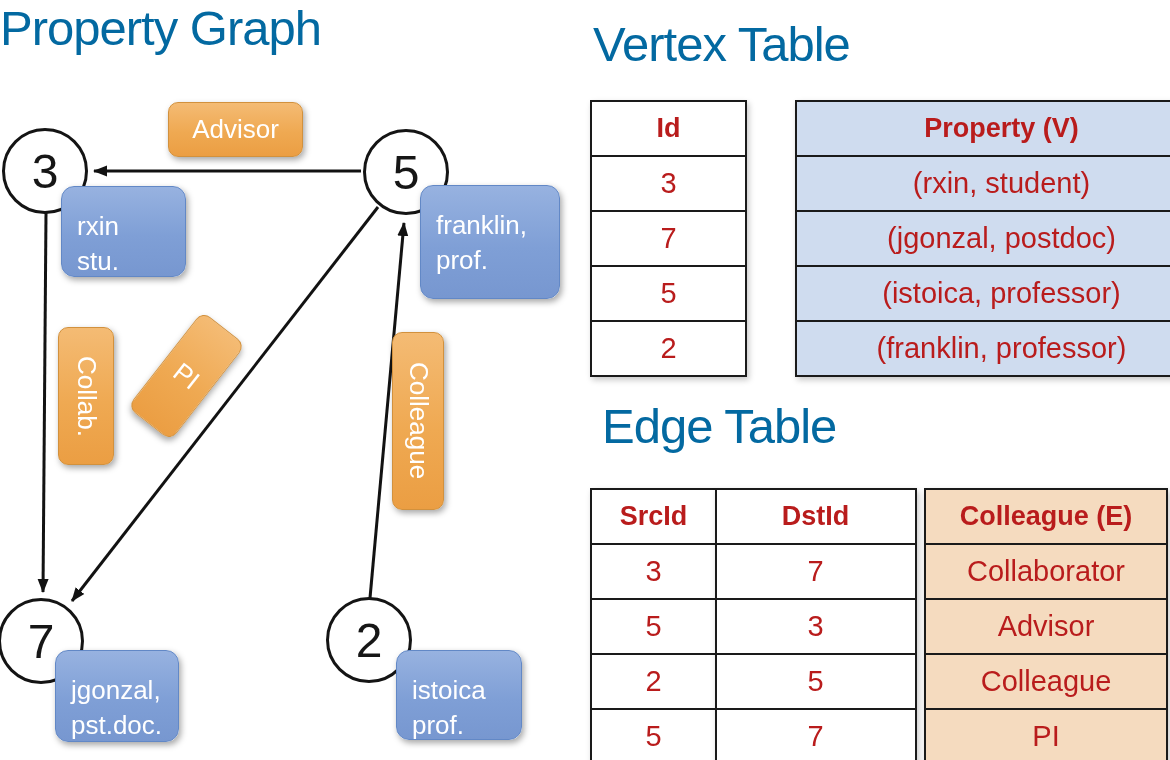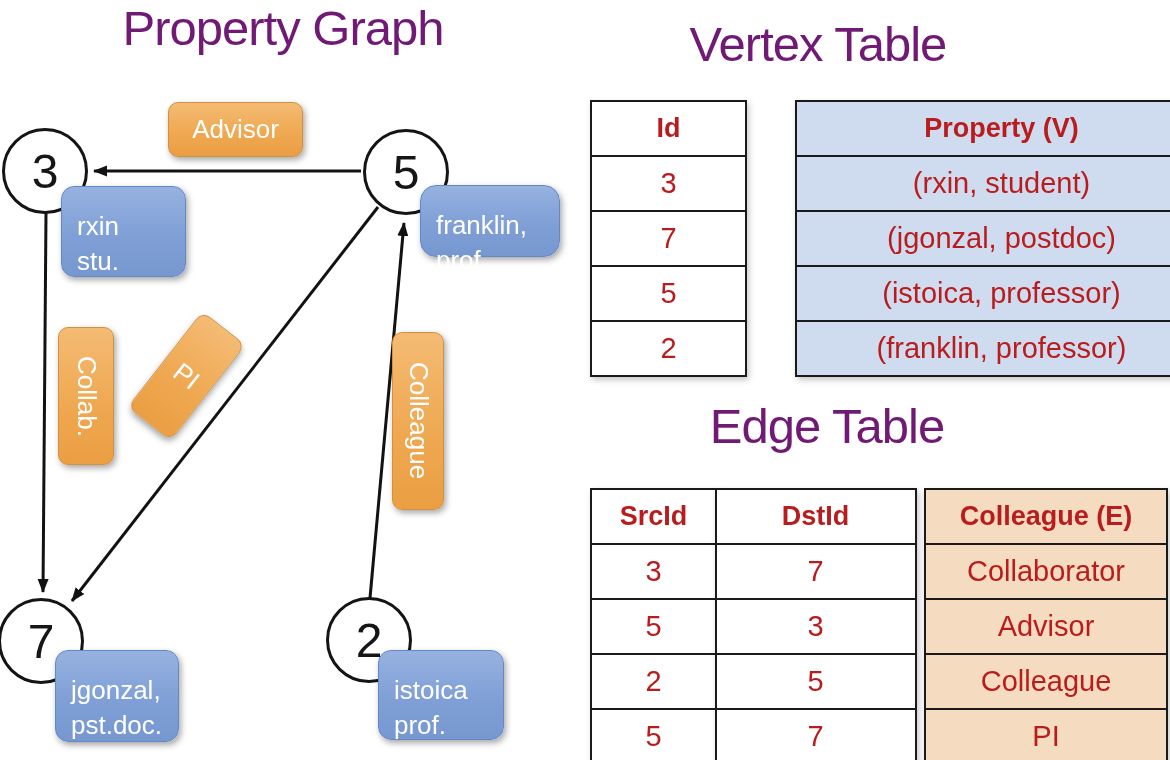--- a/index.html
+++ b/index.html
@@ -4,22 +4,22 @@
 <style>
   html,body { margin:0; padding:0; background:#ffffff; }
   .stage {
     position:relative; width:1170px; height:760px; overflow:hidden;
     background:#ffffff; font-family:"Liberation Sans","DejaVu Sans",sans-serif;
     color:#1c1c1c;
   }
 
   
   .big-title {
-    position:absolute; text-align:center; font-size:49px; font-weight:300;
-    letter-spacing:-1px; color:#701a75; white-space:nowrap;
+    position:absolute; font-size:49px; font-weight:300;
+    letter-spacing:-1px; color:#0369a1; white-space:nowrap;
   }
   .graph-title  { left:0;   top:14;  width:566px; }
   .vertex-title { left:593px; top:16px;  width:450px; }
   .edge-title   { left:602px; top:398px; width:450px; }
 
   
   .node {
     position:absolute; width:86px; height:86px; box-sizing:border-box;
     border:3.5px solid #141414; border-radius:50%; background:#ffffff;
     display:flex; align-items:center; justify-content:center;
@@ -94,29 +94,29 @@
       <span>7</span>
     </div>
   <div class="node" style="left:326px;top:597px;">
       <span>2</span>
     </div>
 
   <div class="vbox" style="left:61px; top:186px; width:125px; height:91px;">
     <div>rxin</div>
     <div>stu.</div>
   </div>
-  <div class="vbox" style="left:420px;top:185px; width:140px; height:72px;border-radius:16px;">
+  <div class="vbox" style="left:420px;top:185px; width:140px; height:114px;">
     <div>franklin,</div>
     <div>prof.</div>
   </div>
   <div class="vbox" style="left:55px; top:650px; width:124px; height:92px;">
     <div>jgonzal,</div>
     <div>pst.doc.</div>
   </div>
-  <div class="vbox" style="left:378px;top:650px; width:126px; height:90px;">
+  <div class="vbox" style="left:396px;top:650px; width:126px; height:90px;">
     <div>istoica</div>
     <div>prof.</div>
   </div>
 
   <div class="ebadge" style="left:168px;top:102px;width:135px;height:55px;">Advisor</div>
   <div class="ebadge vertical" style="left:58px;top:327px;width:56px;height:138px;">Collab.</div>
   <div class="ebadge rot38" style="left:159px;top:315px;width:55px;height:122px;">PI</div>
   <div class="ebadge vertical" style="left:392px;top:332px;width:52px;height:178px;">Colleague</div>
 
   <div class="big-title vertex-title">Vertex Table</div>

